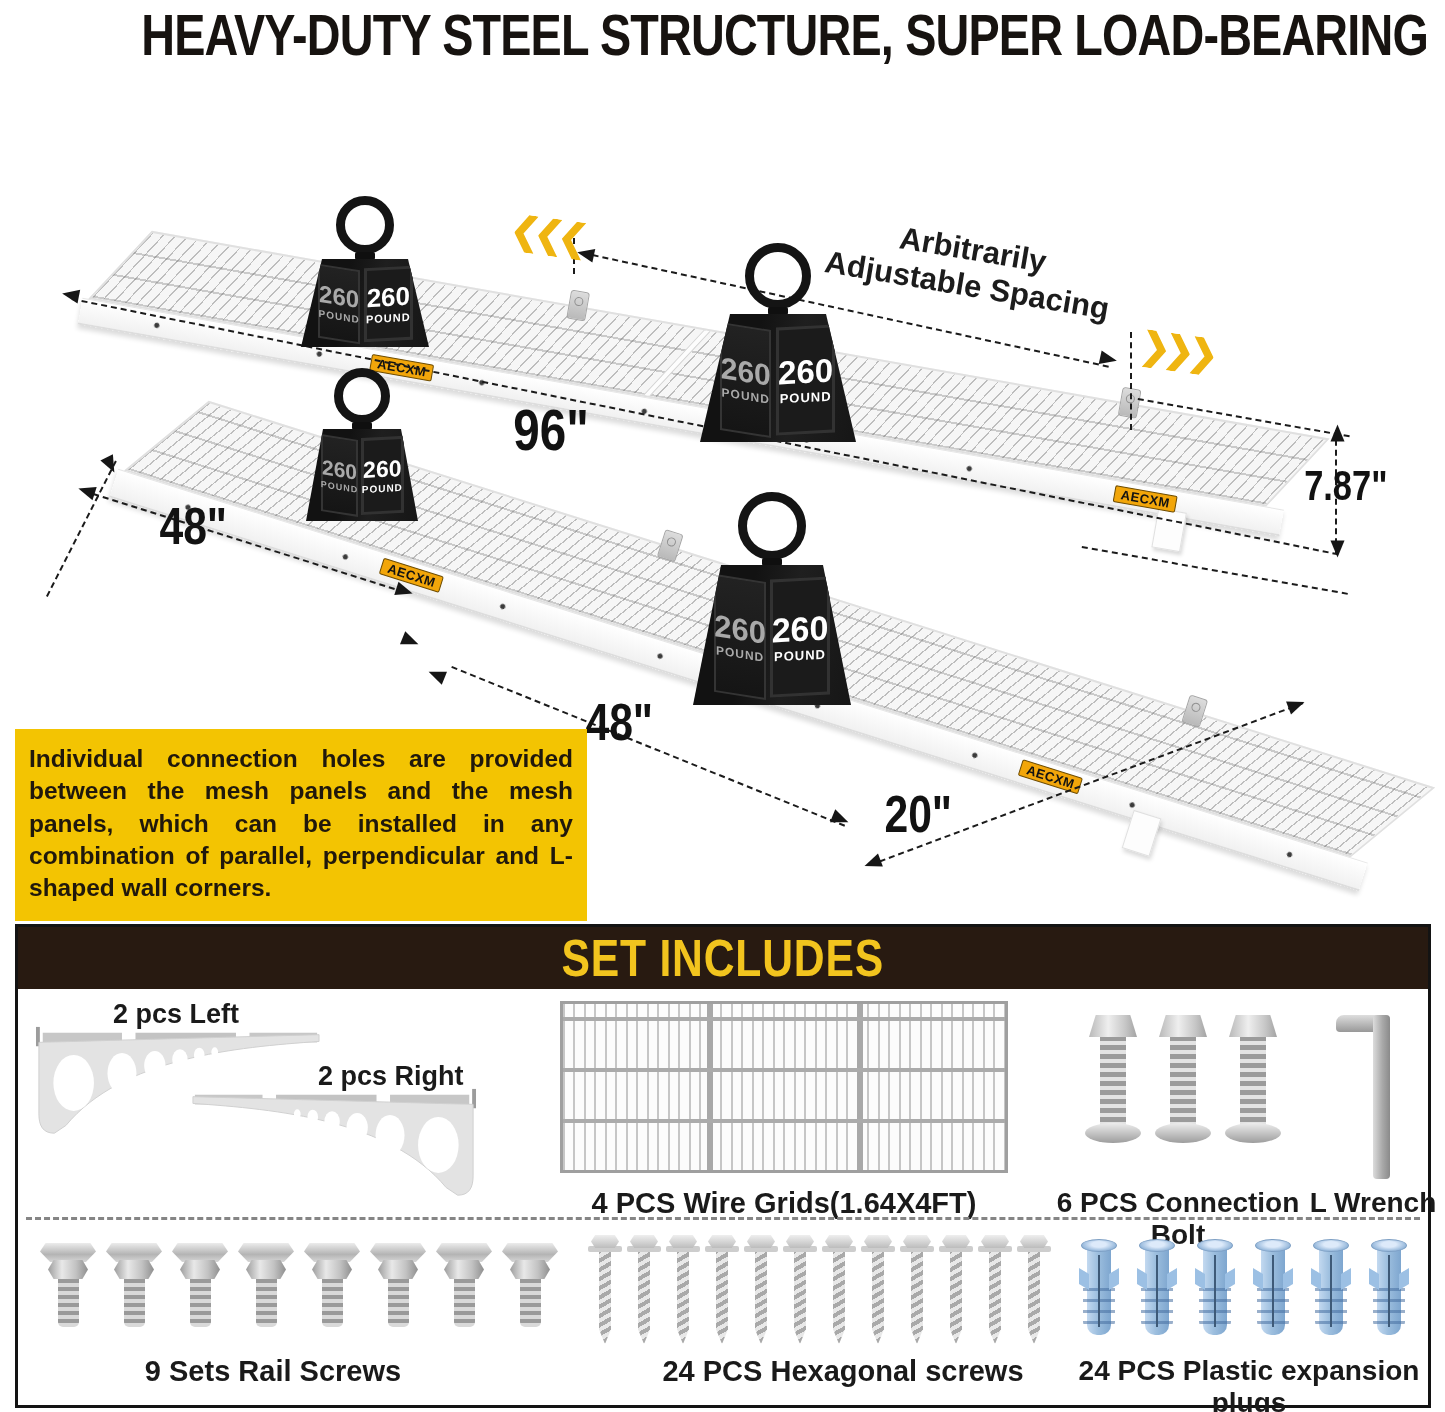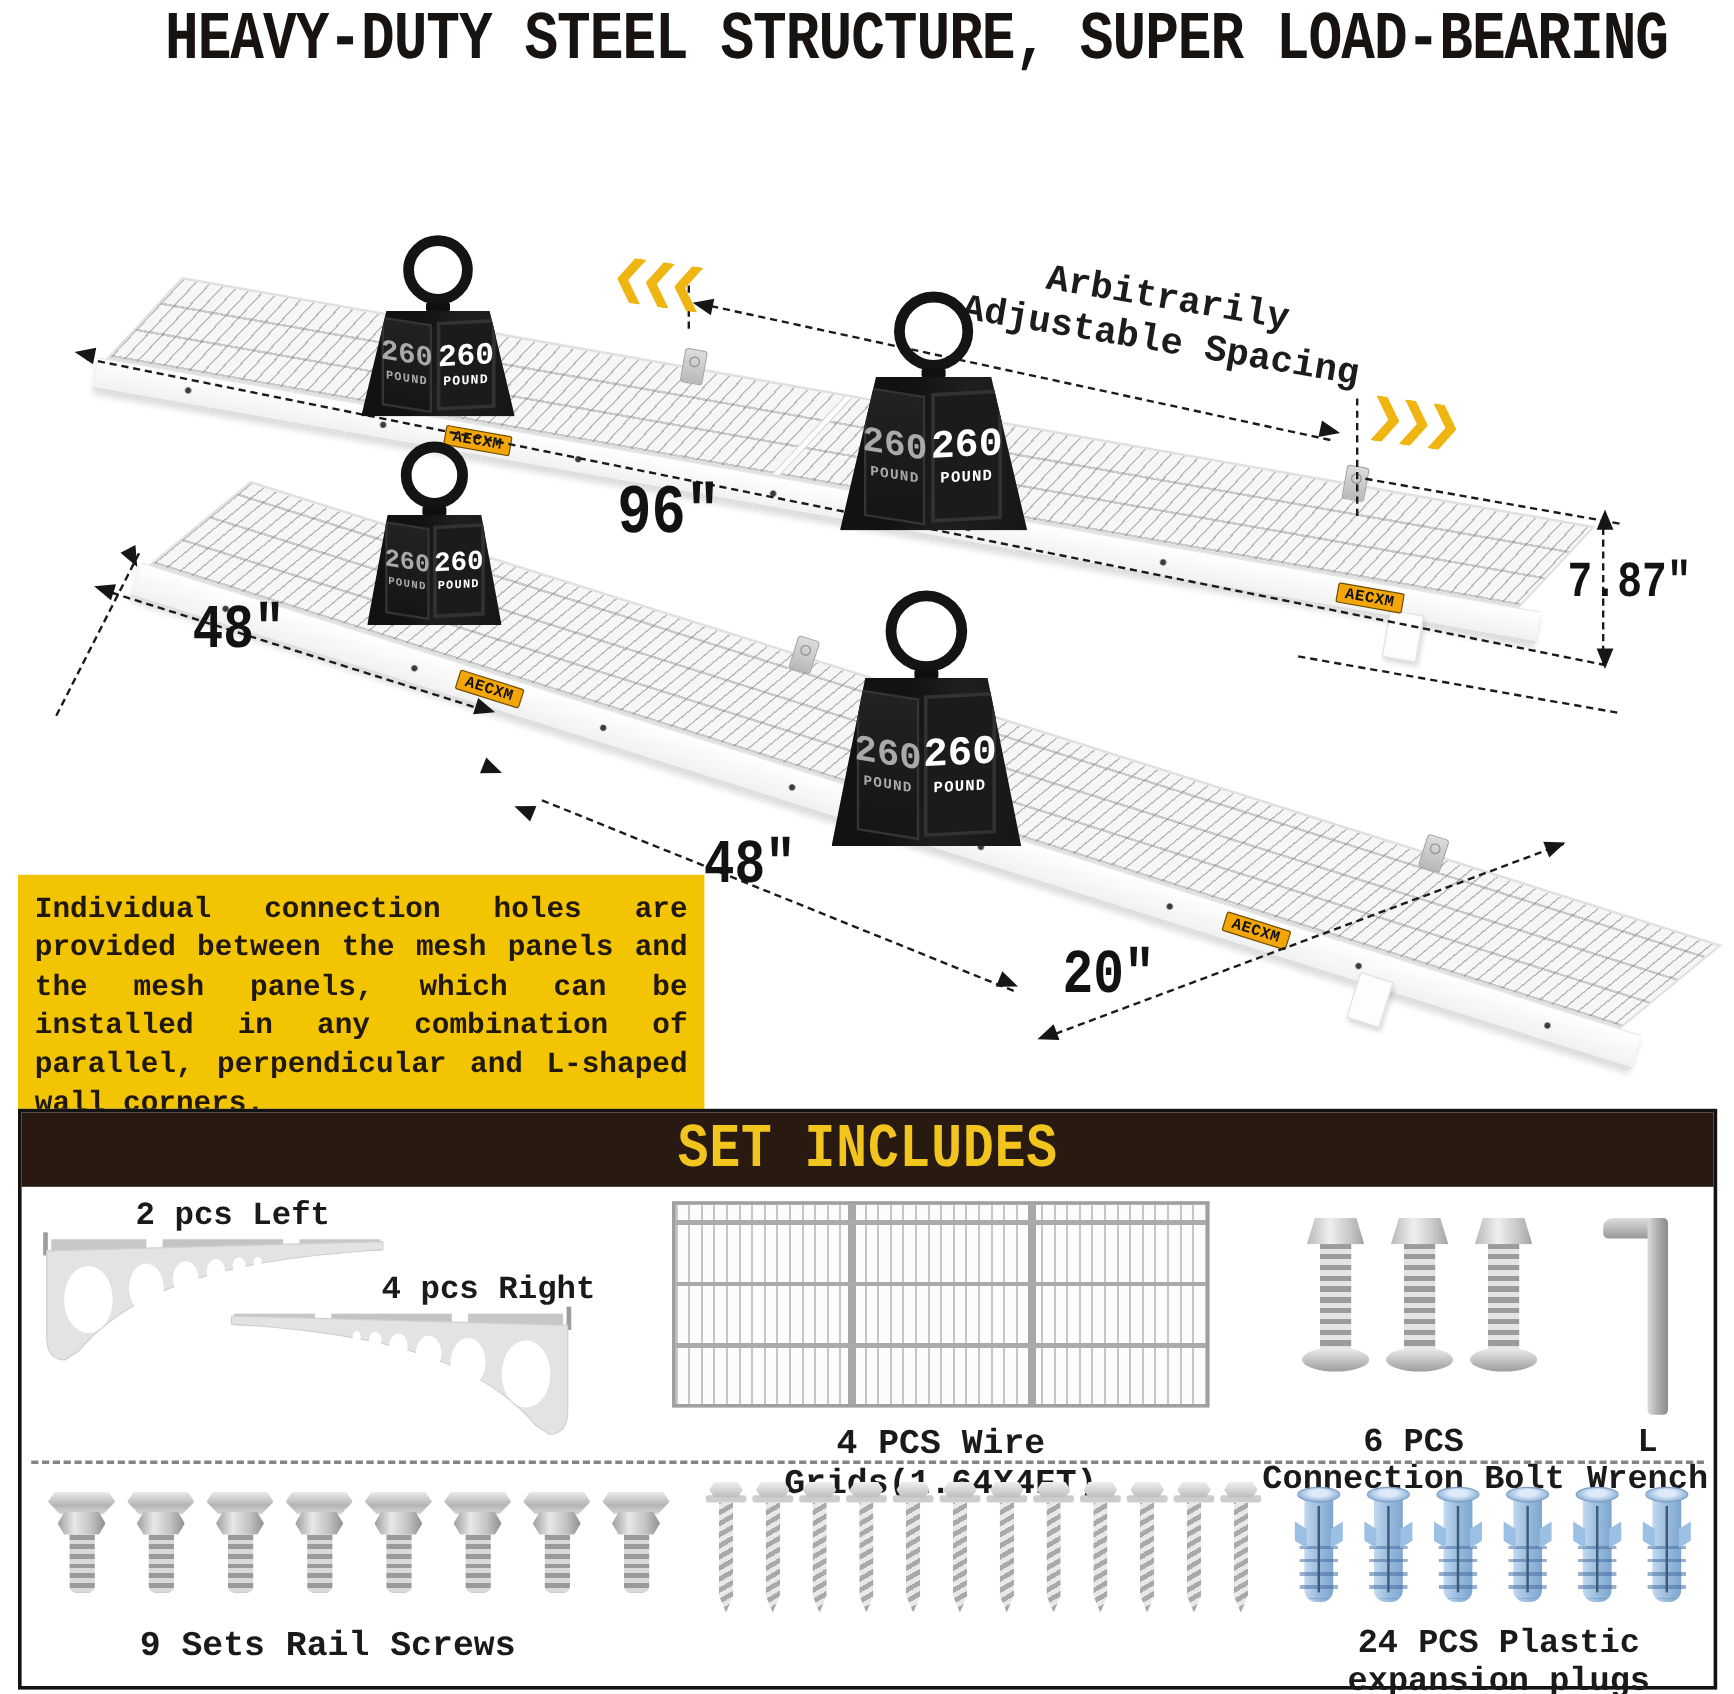--- a/index.html
+++ b/index.html
@@ -1,17 +1,17 @@
 <!DOCTYPE html>
 <html><head>
 <meta charset="utf-8">
 <style>
   html,body{margin:0;padding:0;background:#fff;}
   .stage{position:relative;width:1445px;height:1412px;background:#fff;overflow:hidden;
-         font-family:Liberation Mono, monospace;color:#171310;}
+         font-family:Liberation Sans, sans-serif;color:#171310;}
   .cx{display:inline-block;transform:scaleX(.82);transform-origin:center;white-space:nowrap;}
 
   
   .headline{position:absolute;top:2px;left:0;width:100%;text-align:center;
             font-size:57px;font-weight:bold;letter-spacing:-1px;color:#171310;}
   .banner{position:absolute;top:74px;left:0;width:100%;height:88px;background:#F3C402;
           display:flex;align-items:center;justify-content:center;
           font-size:55px;font-weight:bold;color:#251f0e;}
 
   
@@ -313,21 +313,21 @@
         <rect x="106" y="8" width="104" height="10" fill="#c3c3c3"></rect>
         <rect x="224" y="8" width="70" height="10" fill="#c7c7c7"></rect>
         <path d="M6,18 L296,10 L296,17 C210,23 92,34 34,104 L22,112 C10,112 6,104 6,92 Z" fill="#e3e3e3" stroke="#cfcfcf"></path>
         <ellipse cx="42" cy="60" rx="21" ry="29" fill="#ffffff"></ellipse>
         <ellipse cx="92" cy="50" rx="15" ry="21" fill="#ffffff"></ellipse>
         <ellipse cx="126" cy="42" rx="11" ry="15" fill="#ffffff"></ellipse>
         <ellipse cx="152" cy="36" rx="8" ry="11" fill="#ffffff"></ellipse>
         <ellipse cx="172" cy="31" rx="5.5" ry="7.5" fill="#ffffff"></ellipse>
         <ellipse cx="188" cy="28" rx="3.5" ry="5" fill="#ffffff"></ellipse>
       </svg>
-      <div class="slabel small" style="left:300px;top:72px;">4 pcs Right</div>
+      <div class="slabel small" style="left:300px;top:72px;">2 pcs Right</div>
       <svg style="position:absolute;left:168px;top:98px;transform:scaleX(-1);" width="296" height="114" viewBox="0 0 300 118">
         <rect x="3" y="2" width="4" height="20" fill="#9c9c9c"></rect>
         <rect x="10" y="8" width="82" height="10" fill="#c7c7c7"></rect>
         <rect x="106" y="8" width="104" height="10" fill="#c3c3c3"></rect>
         <rect x="224" y="8" width="70" height="10" fill="#c7c7c7"></rect>
         <path d="M6,18 L296,10 L296,17 C210,23 92,34 34,104 L22,112 C10,112 6,104 6,92 Z" fill="#e3e3e3" stroke="#cfcfcf"></path>
         <ellipse cx="42" cy="60" rx="21" ry="29" fill="#ffffff"></ellipse>
         <ellipse cx="92" cy="50" rx="15" ry="21" fill="#ffffff"></ellipse>
         <ellipse cx="126" cy="42" rx="11" ry="15" fill="#ffffff"></ellipse>
         <ellipse cx="152" cy="36" rx="8" ry="11" fill="#ffffff"></ellipse>
@@ -472,20 +472,23 @@
           <div class="h-head"></div>
             <div class="h-flange"></div>
             <div class="h-shank"></div>
         </div>
           <div class="hscrew">
           <div class="h-head"></div>
             <div class="h-flange"></div>
             <div class="h-shank"></div>
         </div>
         </div>
+      <div class="slabel" style="left:600px;top:366px;width:450px;">
+        <span>24 PCS Hexagonal screws</span>
+      </div>
 
       <div class="plug-row">
         <div class="plug">
           <div class="p-collar"></div>
           <div class="p-body"></div>
           <div class="p-wing l"></div>
             <div class="p-wing r"></div>
           <div class="p-slit"></div>
         </div>
       <div class="plug">

